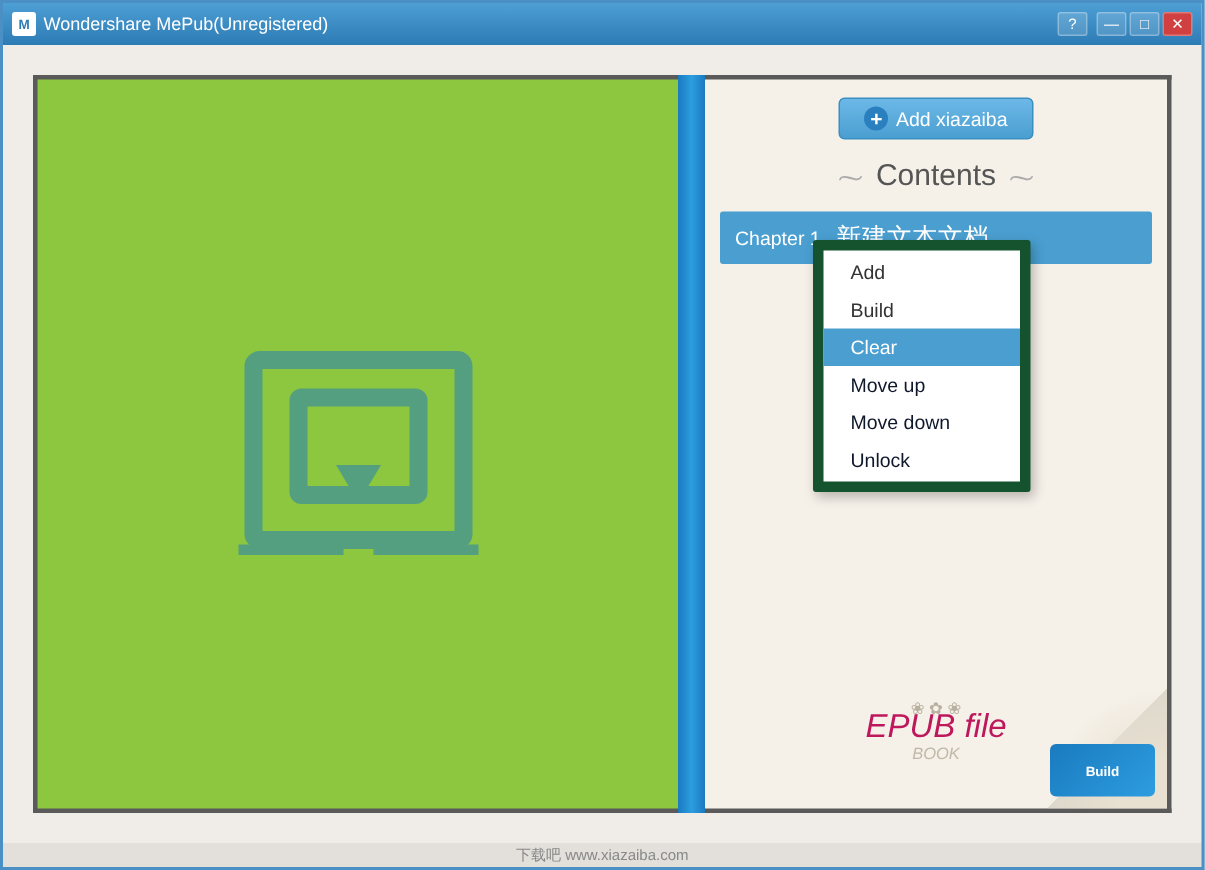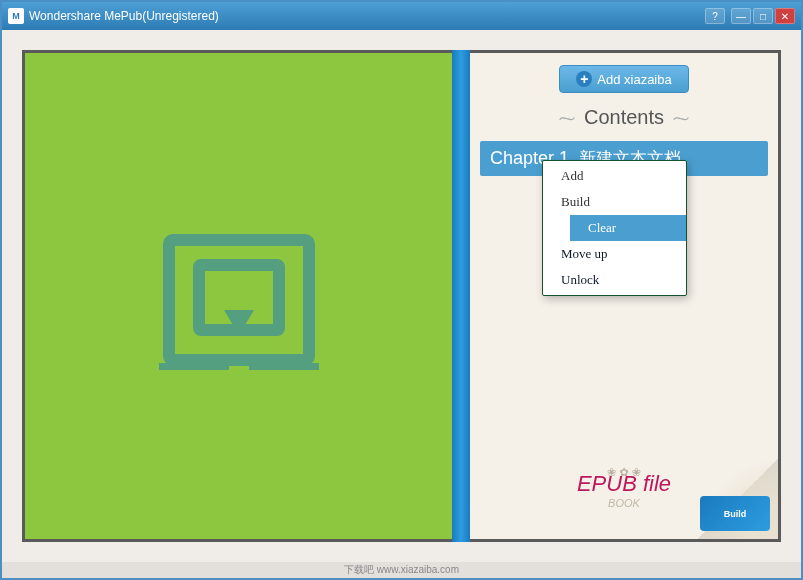--- a/index.html
+++ b/index.html
@@ -177,21 +177,21 @@
     .contents-item {
       display: flex;
       align-items: center;
       background: #4a9fd0;
       color: white;
       padding: 6px 10px;
       border-radius: 2px;
     }
     .contents-item .chapter-label {
       margin-right: 10px;
-      font-size: 18px;
+      font-size: 13px;
     }
     .contents-item .chapter-title {
       font-size: 17px;
     }
 
     
     .page-curl {
       position: absolute;
       bottom: 0;
       right: 0;
@@ -266,40 +266,38 @@
       font-size: 9px;
       font-weight: bold;
     }
 
     
     .context-menu {
       position: absolute;
       top: 130px;
       left: 540px;
       background: white;
-      border: 1px solid #14532d;
+      border: 7px solid #14532d;
       box-shadow: 2px 3px 8px rgba(0,0,0,0.25);
       border-radius: 2px;
       width: 145px;
       z-index: 100;
       padding: 2px 0;
-      font-family: Liberation Serif, serif;
     }
     .context-menu-item {
       padding: 5px 18px;
       font-size: 13px;
       color: #333;
       cursor: pointer;
       display: flex;
       align-items: center;
     }
     .context-menu-item:hover, .context-menu-item.active {
       background: #4a9fd0;
       color: white;
-      margin-left: 27px;
     }
     .context-menu-item.active {
       background: #4a9fd0;
       color: white;
     }
     .context-menu-item.disabled {
       color: #0f172a;
       cursor: default;
     }
 
@@ -401,20 +399,23 @@
       <div class="context-menu-item">
         <span>Build</span>
       </div>
       <div class="context-menu-item active">
         <span>Clear</span>
       </div>
       <div class="context-menu-item disabled">
         <span>Move up</span>
       </div>
       <div class="context-menu-item disabled">
+        <span>Move down</span>
+      </div>
+      <div class="context-menu-item disabled">
         <span>Unlock</span>
       </div>
     </div>
 
   </div>
 
   <div class="bottom-watermark">
     <span>下载吧 www.xiazaiba.com</span>
   </div>
 </div>

